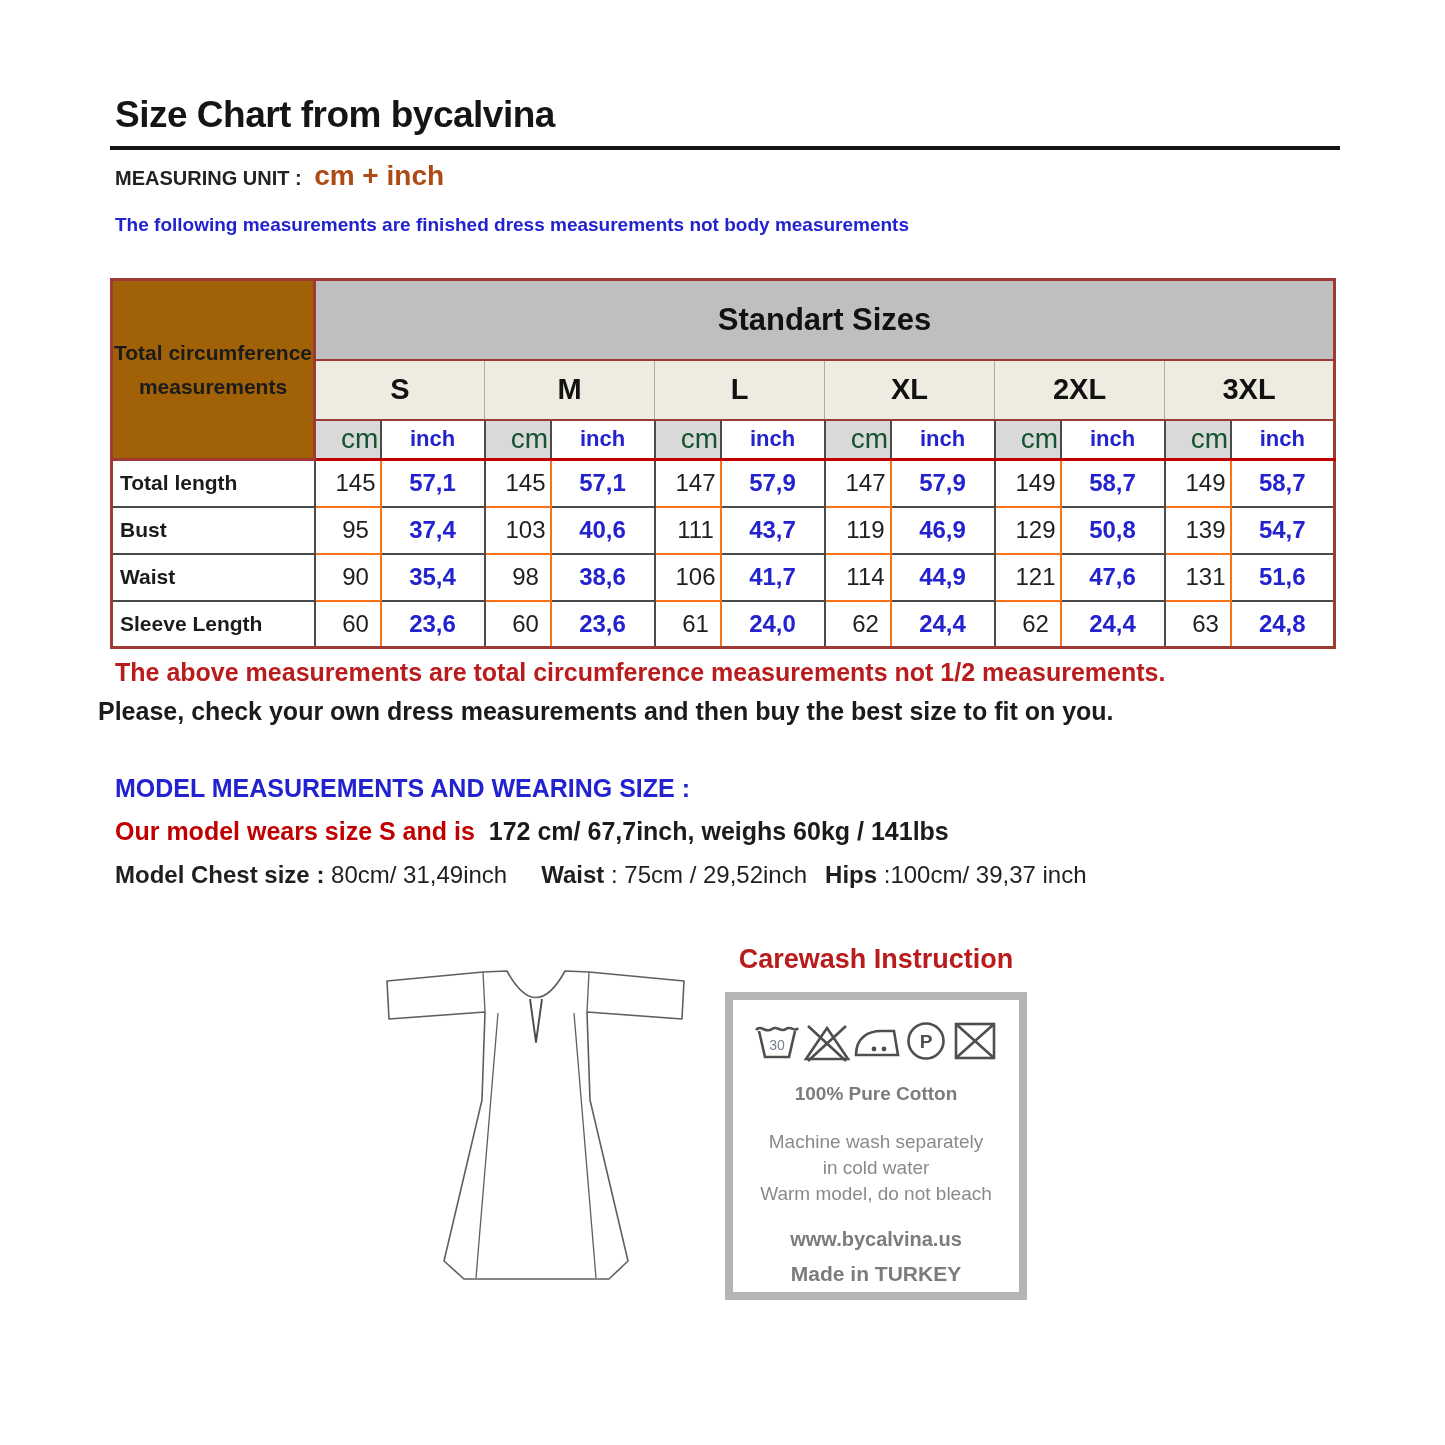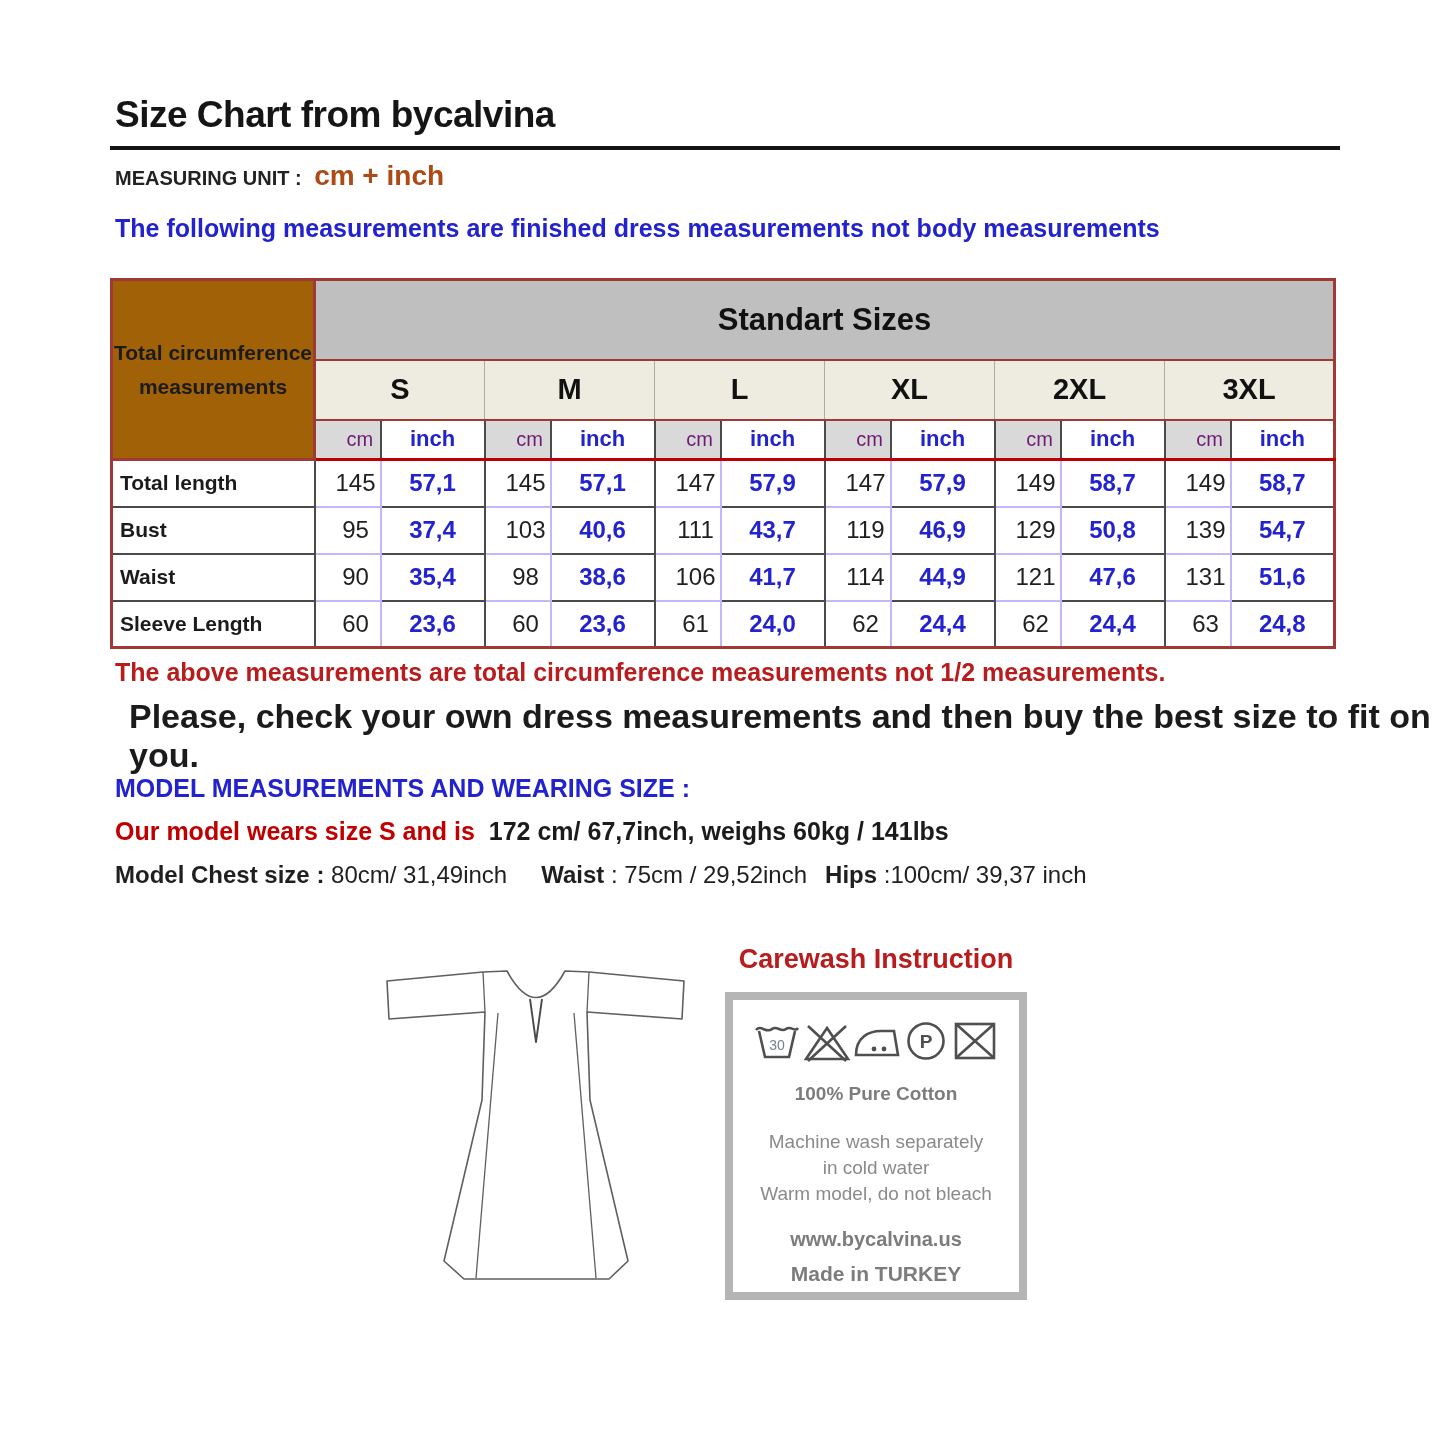--- a/index.html
+++ b/index.html
@@ -6,44 +6,44 @@
   #page{position:relative;width:1445px;height:1384px;background:#ffffff;
         font-family:"Liberation Sans",sans-serif;color:#1b1b1b;overflow:hidden;}
   .abs{position:absolute;}
 
   
   #title{left:115px;top:94px;font-size:37px;font-weight:bold;color:#151515;letter-spacing:-0.5px;}
   #title-rule{left:110px;top:146px;width:1230px;height:4px;background:#141414;}
   #measure-line{left:115px;top:160px;white-space:nowrap;}
   #measure-line .lbl{font-size:20px;font-weight:bold;color:#222;}
   #measure-line .val{font-size:28px;font-weight:bold;color:#ad4a15;margin-left:8px;}
-  #finished-note{left:115px;top:214px;font-size:25px;font-weight:bold;color:#2222cf;}
+  #finished-note{left:115px;top:214px;font-size:19px;font-weight:bold;color:#2222cf;}
 
   
   #size-table-wrap{left:110px;top:278px;}
   table{border-collapse:collapse;table-layout:fixed;width:1223px;border:3px solid #9e3a33;}
   td{padding:0;text-align:center;vertical-align:middle;overflow:hidden;}
   .corner{background:#a16207;border-right:3px solid #9e3a33;border-bottom:3px solid #9e3a33;
           font-weight:bold;font-size:21px;line-height:1.6;color:#1b1b1b;}
   .band{background:#bfbfbf;font-weight:bold;font-size:31px;color:#111;border-bottom:2px solid #9e3a33;}
   .size{background:#eeece1;font-weight:bold;font-size:29px;color:#111;
         border-bottom:2px solid #9e3a33;border-left:1px solid #b1ab9c;}
-  .ucm{background:#d9d9d9;font-size:20px;color:#701a75;border:2px solid #4a4a4a;border-top:none;border-bottom:3px solid #c00000;padding-left:24px;}
+  .ucm{background:#d9d9d9;font-size:28px;color:#14532d;border:2px solid #4a4a4a;border-top:none;border-bottom:3px solid #c00000;padding-left:24px;}
   .uin{background:#ffffff;font-size:22px;font-weight:bold;color:#2222cf;border:2px solid #4a4a4a;border-top:none;border-bottom:3px solid #c00000;}
   .rlabel{font-weight:bold;font-size:21px;text-align:left;padding-left:7px;
           border:2px solid #4a4a4a;border-left:none;}
-  .vcm{font-size:24px;color:#1f1f1f;border:2px solid #c4b5fd;padding-left:16px;}
+  .vcm{font-size:24px;color:#1f1f1f;border:2px solid #f97316;padding-left:16px;}
   .vin{font-size:24px;font-weight:bold;color:#2222cf;border:2px solid #4a4a4a;}
   .flagcell{position:relative;border-radius:23px;}
   .flag{position:absolute;left:0;top:0;width:0;height:0;
         border-top:9px solid #1e7d1e;border-right:9px solid transparent;}
 
   
   #circ-note{left:115px;top:658px;font-size:25px;font-weight:bold;color:#b91c1c;}
-  #check-note{left:129px;top:697px;font-size:34px;font-weight:bold;color:#1b1b1b;}
+  #check-note{left:98px;top:697px;font-size:25px;font-weight:bold;color:#1b1b1b;}
 
   
   #model-heading{left:115px;top:774px;font-size:25px;font-weight:bold;color:#2222cf;}
   #wears-line{left:115px;top:817px;font-size:25px;font-weight:bold;white-space:nowrap;}
   #wears-line .red{color:#c00000;}
   #wears-line .blk{color:#1b1b1b;margin-left:7px;}
   #chest-line{left:115px;top:861px;font-size:24px;color:#1f1f1f;white-space:nowrap;}
   #chest-line b{font-weight:bold;}
   #chest-line .gap1{margin-left:34px;}
   #chest-line .gap2{margin-left:18px;}

